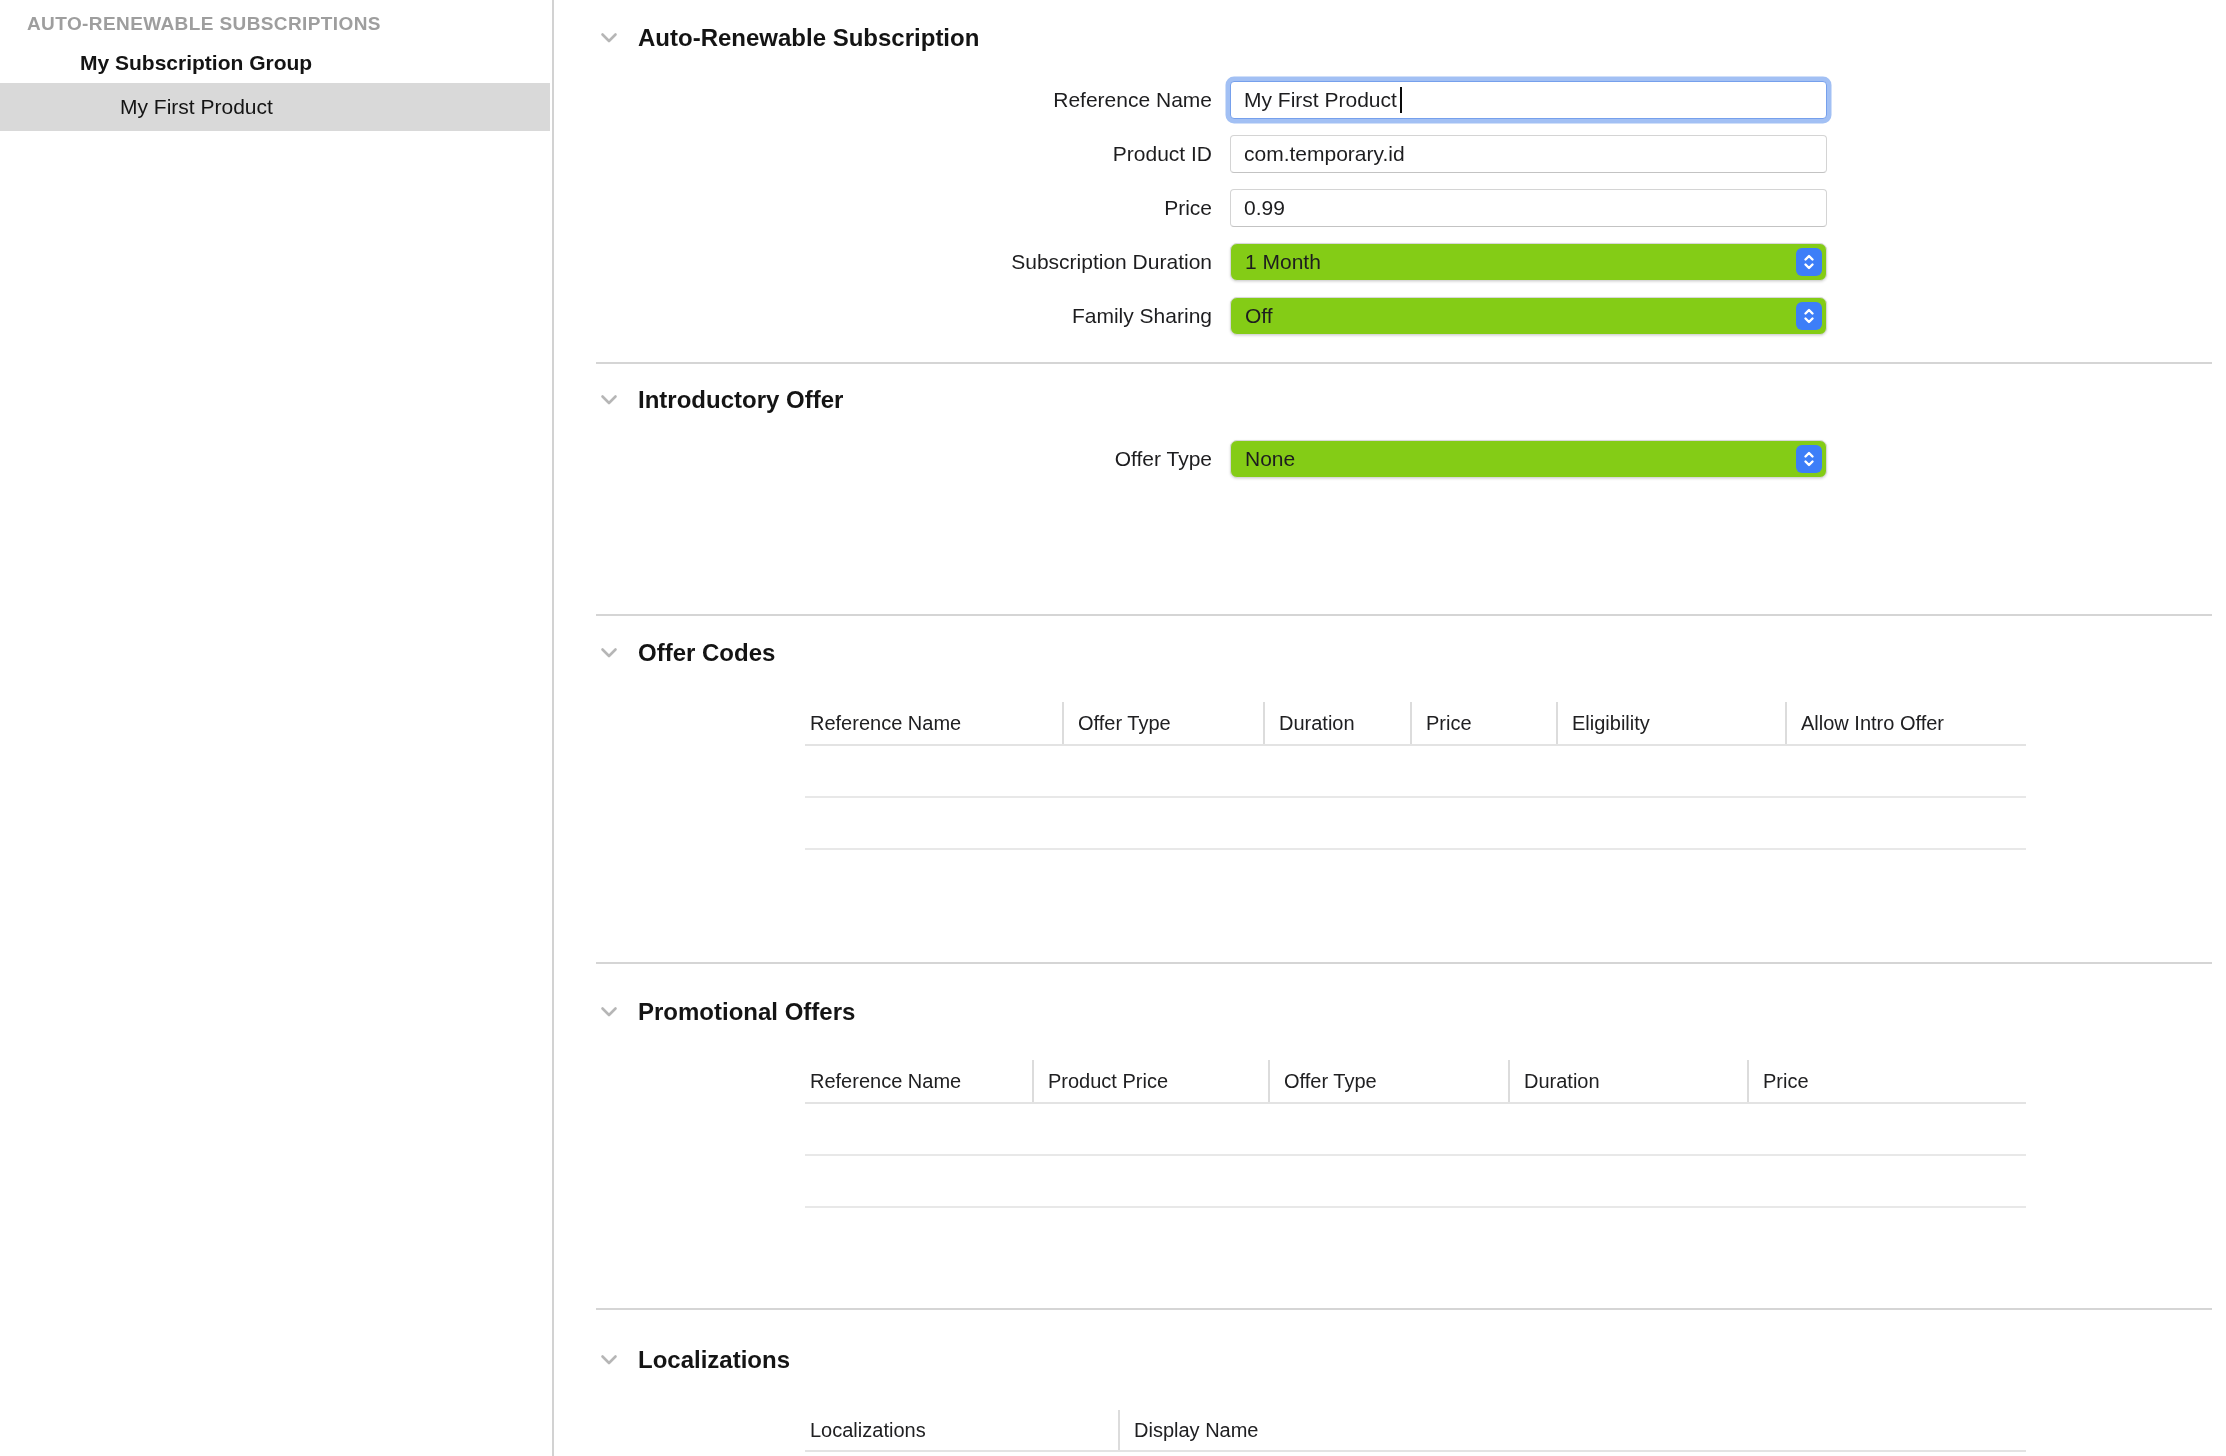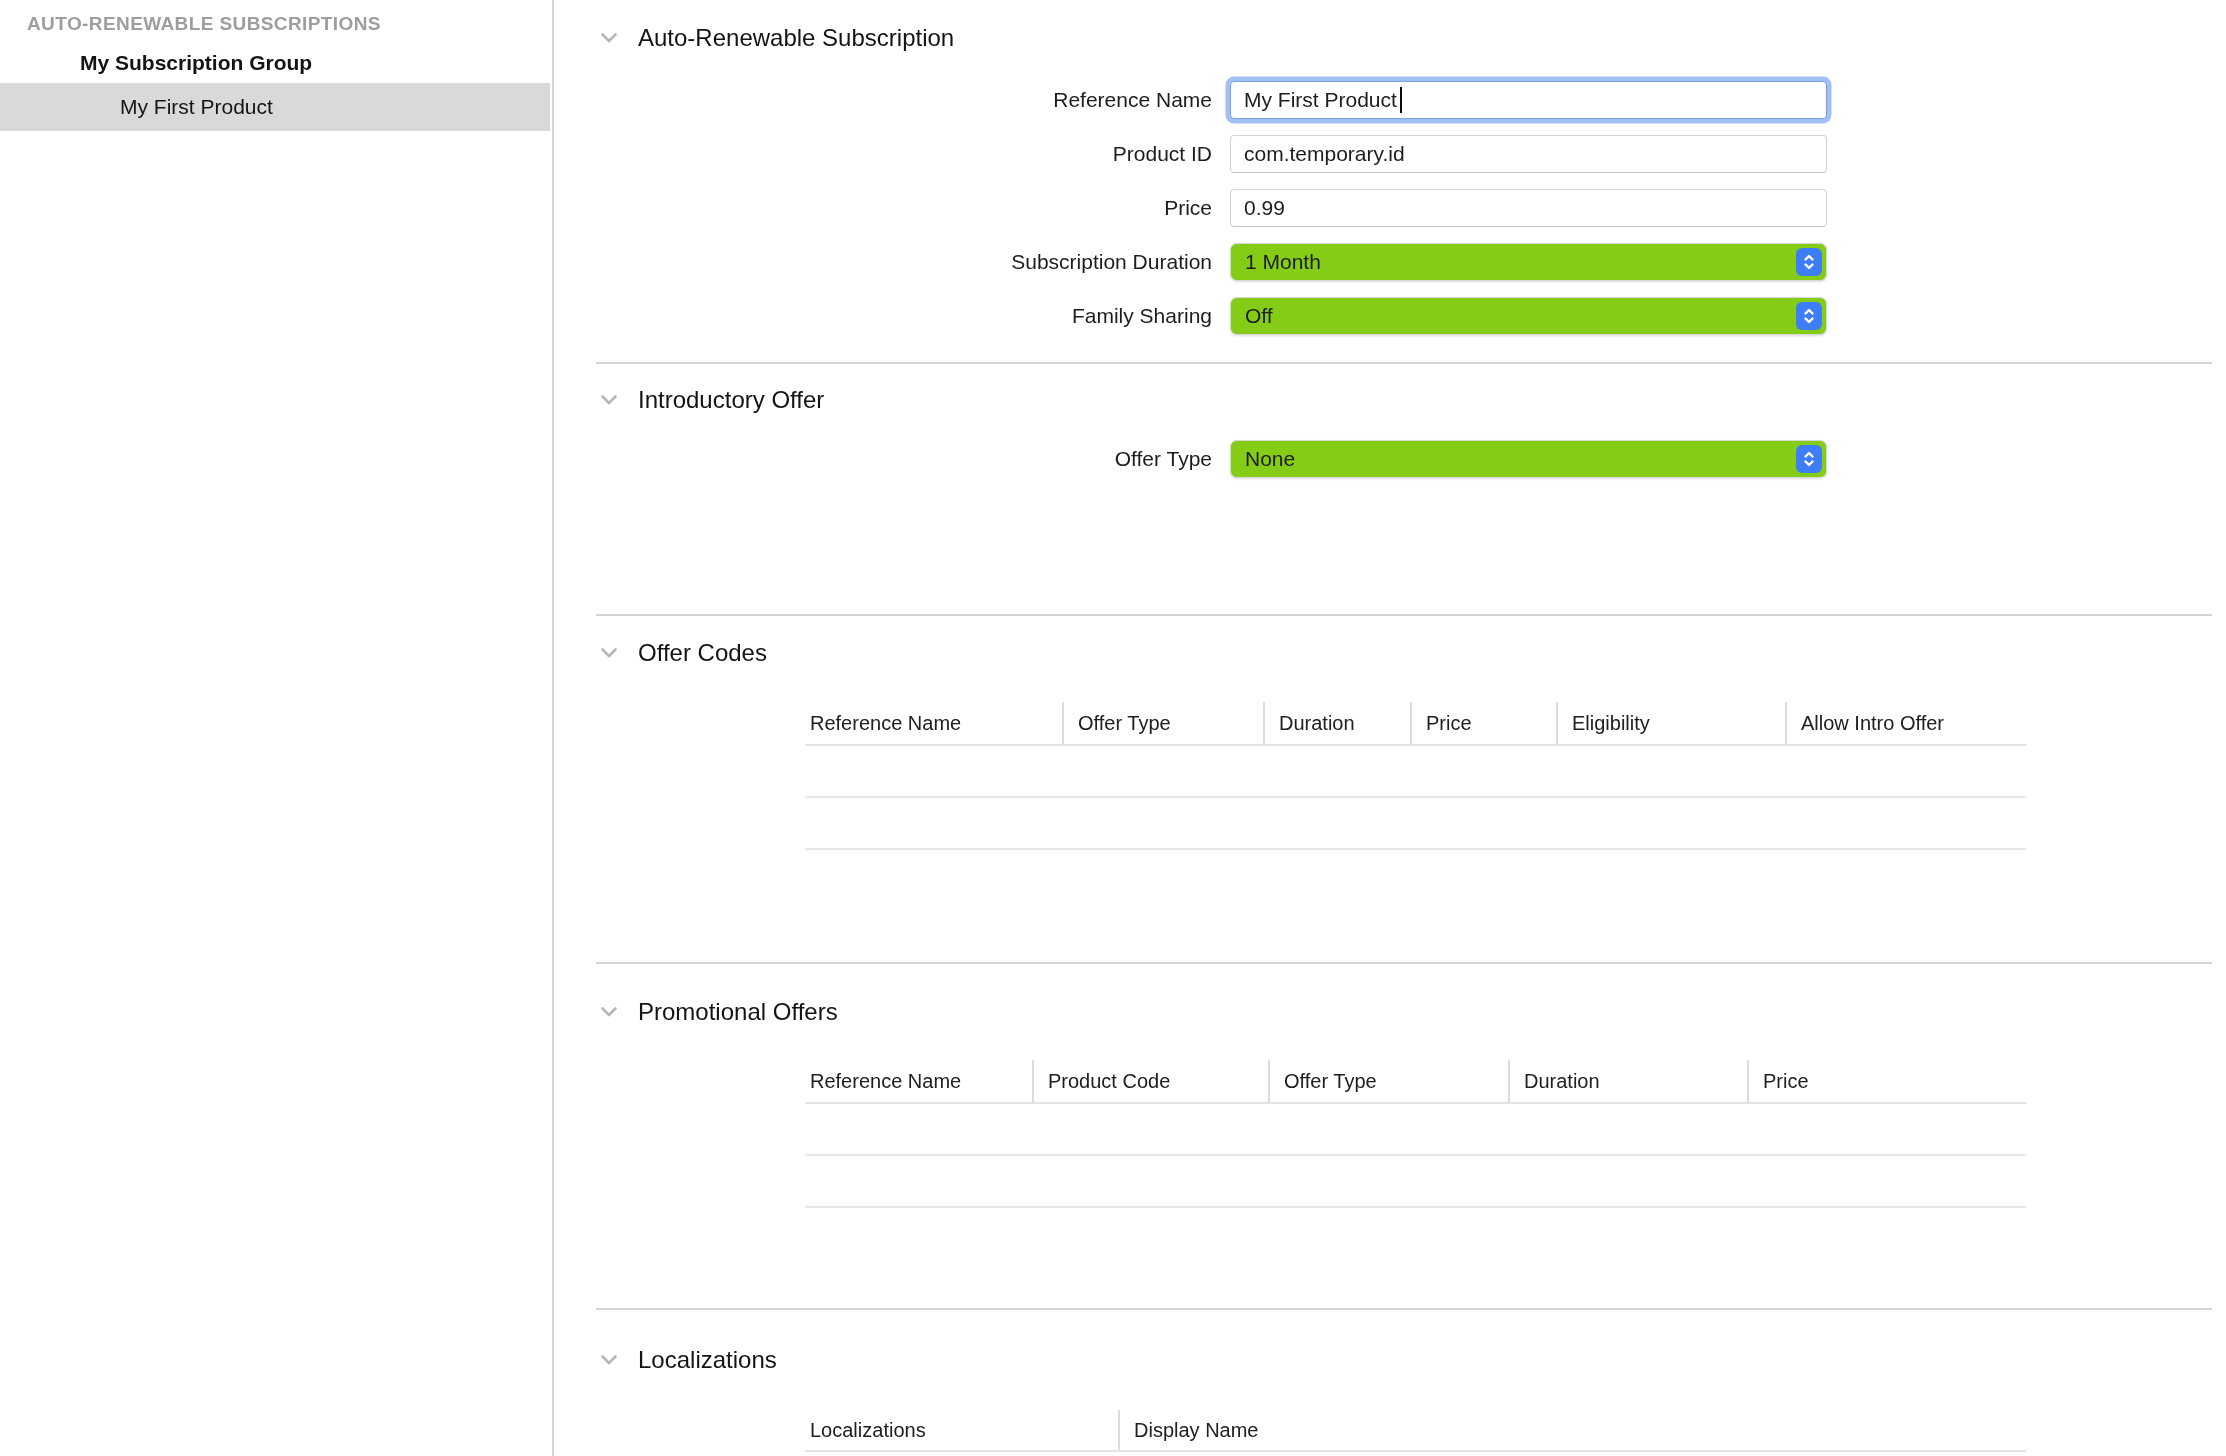--- a/index.html
+++ b/index.html
@@ -36,21 +36,21 @@
   .icon-btn { background:none; border:none; padding:0; cursor:default; display:block; }
   .sb-plus { position:relative; width:24px; height:24px; }
   .sb-plus::before { content:""; position:absolute; left:0; right:0; top:50%; height:3px; margin-top:-1.5px; background:#3c3c3c; }
   .sb-plus::after  { content:""; position:absolute; top:0; bottom:0; left:50%; width:3px; margin-left:-1.5px; background:#3c3c3c; }
   .sb-minus { width:28px; height:4px; background:#8f8f8f; }
 
   
   .main { position:absolute; left:554px; top:0; width:1672px; height:1456px; background:#fff; }
 
   .section-header { position:absolute; left:46px; height:32px; display:flex; align-items:center; gap:18px; }
-  .section-title { font-size:24px; font-weight:400; color:#141414; white-space:nowrap; }
+  .section-title { font-size:24px; font-weight:700; color:#141414; white-space:nowrap; }
   .disclosure { background:none; border:none; padding:0; width:20px; height:14px; display:flex; align-items:center; cursor:default; }
 
   .divider { position:absolute; left:42px; width:1616px; height:2px; background:#d5d5d5; }
 
   .form-row { position:absolute; left:0; right:0; height:38px; }
   .frm-label {
     position:absolute; left:0; top:0; width:658px; height:38px;
     text-align:right; line-height:38px; font-size:21px; color:#1d1d1f; white-space:nowrap;
   }
   .control-wrap { position:absolute; left:676px; top:0; width:597px; height:38px; }
@@ -265,21 +265,21 @@
       </button>
       <span class="section-title">Promotional Offers</span>
     </div>
 
     <div class="table" style="top:1060px">
       <div class="t-head">
         <div class="t-col po-c0">
             <span>Reference Name</span>
           </div>
         <div class="t-col po-c1">
-            <span>Product Code</span>
+            <span>Product Price</span>
           </div>
         <div class="t-col po-c2">
             <span>Offer Type</span>
           </div>
         <div class="t-col po-c3">
             <span>Duration</span>
           </div>
         <div class="t-col po-c4">
             <span>Price</span>
           </div>

